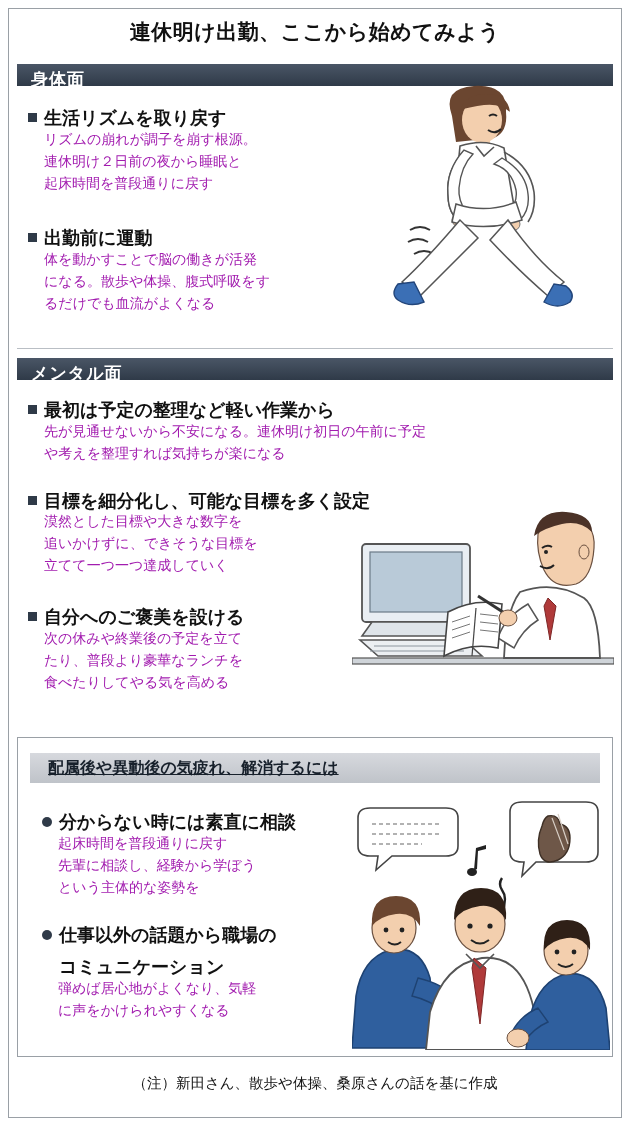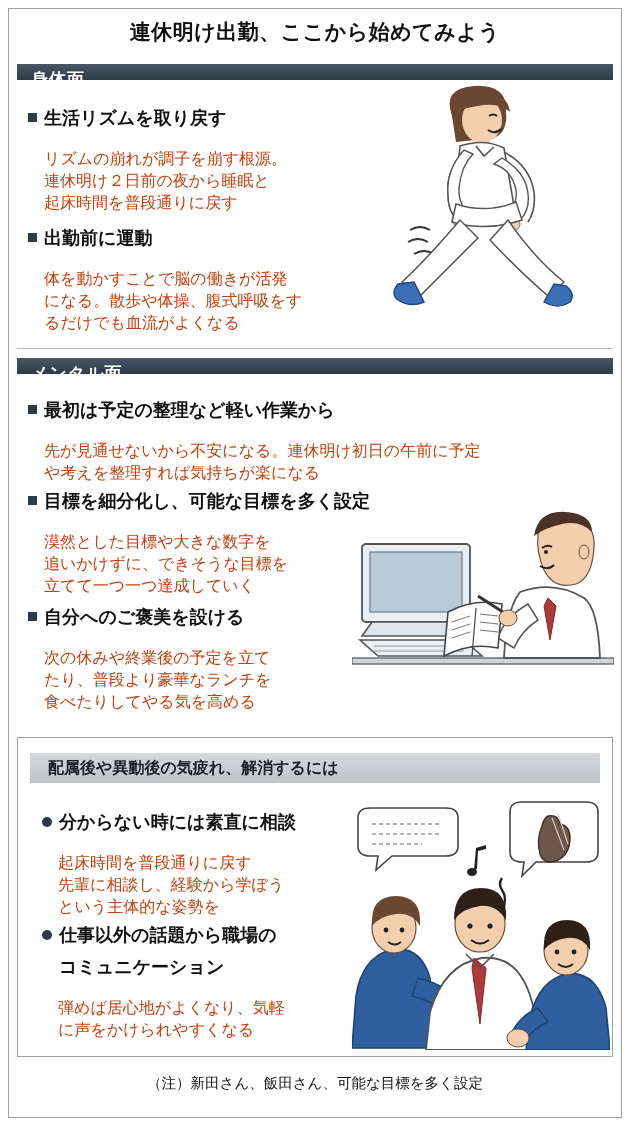--- a/index.html
+++ b/index.html
@@ -37,21 +37,21 @@
     font-size: 21px;
     font-weight: bold;
     letter-spacing: 0.5px;
     color: #111;
   }
   
   .sec-bar {
     position: absolute;
     left: 17px;
     width: 596px;
-    height: 16px;
+    height: 22px;
     background: #3e4a5a;
     background: linear-gradient(to bottom, #4a5666 0%, #2f3a48 100%);
   }
   .sec-bar .lbl {
     position: absolute;
     left: 14px;
     top: 4px;
     font-size: 17px;
     font-weight: bold;
     color: #ffffff;
@@ -84,25 +84,25 @@
   .blk .head .dot {
     display: inline-block;
     width: 10px;
     height: 10px;
     border-radius: 50%;
     background: #2f3a48;
     margin-right: 7px;
     vertical-align: 1px;
   }
   .blk .body {
-    margin-top: 20px;
+    margin-top: 0;
     margin-left: 16px;
-    font-size: 16px;
+    font-size: 14px;
     line-height: 22px;
-    color: #c2410c;
+    color: #a21caf;
   }
   .blk .body div { white-space: nowrap; }
 
   
   .panel {
     position: absolute;
     left: 17px;
     top: 737px;
     width: 596px;
     height: 320px;
@@ -119,20 +119,21 @@
     background: #c9ccd2;
     background: linear-gradient(to bottom, #d7d9de 0%, #bfc3c9 100%);
   }
   .panel-bar .lbl {
     position: absolute;
     left: 18px;
     top: 5px;
     font-size: 16px;
     font-weight: bold;
     color: #17202b;
+    text-decoration: underline;
   }
   .note {
     position: absolute;
     left: 0;
     top: 1074px;
     width: 630px;
     text-align: center;
     font-size: 14.5px;
     color: #111;
   }
@@ -370,15 +371,15 @@
       <path d="M192 150 q-2 -30 23 -30 q25 0 23 30 q-8 -14 -23 -12 q-15 2 -23 12 z" fill="#2f2017"></path>
       <circle cx="205" cy="152" r="2.4" fill="#222"></circle>
       <circle cx="222" cy="152" r="2.4" fill="#222"></circle>
       <path d="M206 164 q8 6 15 0" stroke="#222" stroke-width="1.8" fill="none"></path>
 
       <path d="M186 208 q-18 8 -26 24 l12 10 q10 -14 24 -20 z" fill="#2f5f9e" stroke="#1e4272" stroke-width="1.4"></path>
       <ellipse cx="166" cy="238" rx="11" ry="9" fill="#f3cfae" stroke="#6a5040" stroke-width="1"></ellipse>
     </svg>
   </div>
 
-  <div class="note">（注）新田さん、飯田さん、可能な目標を多く設定</div>
+  <div class="note">（注）新田さん、散歩や体操、桑原さんの話を基に作成</div>
 
 </div>
 
 </body></html>

